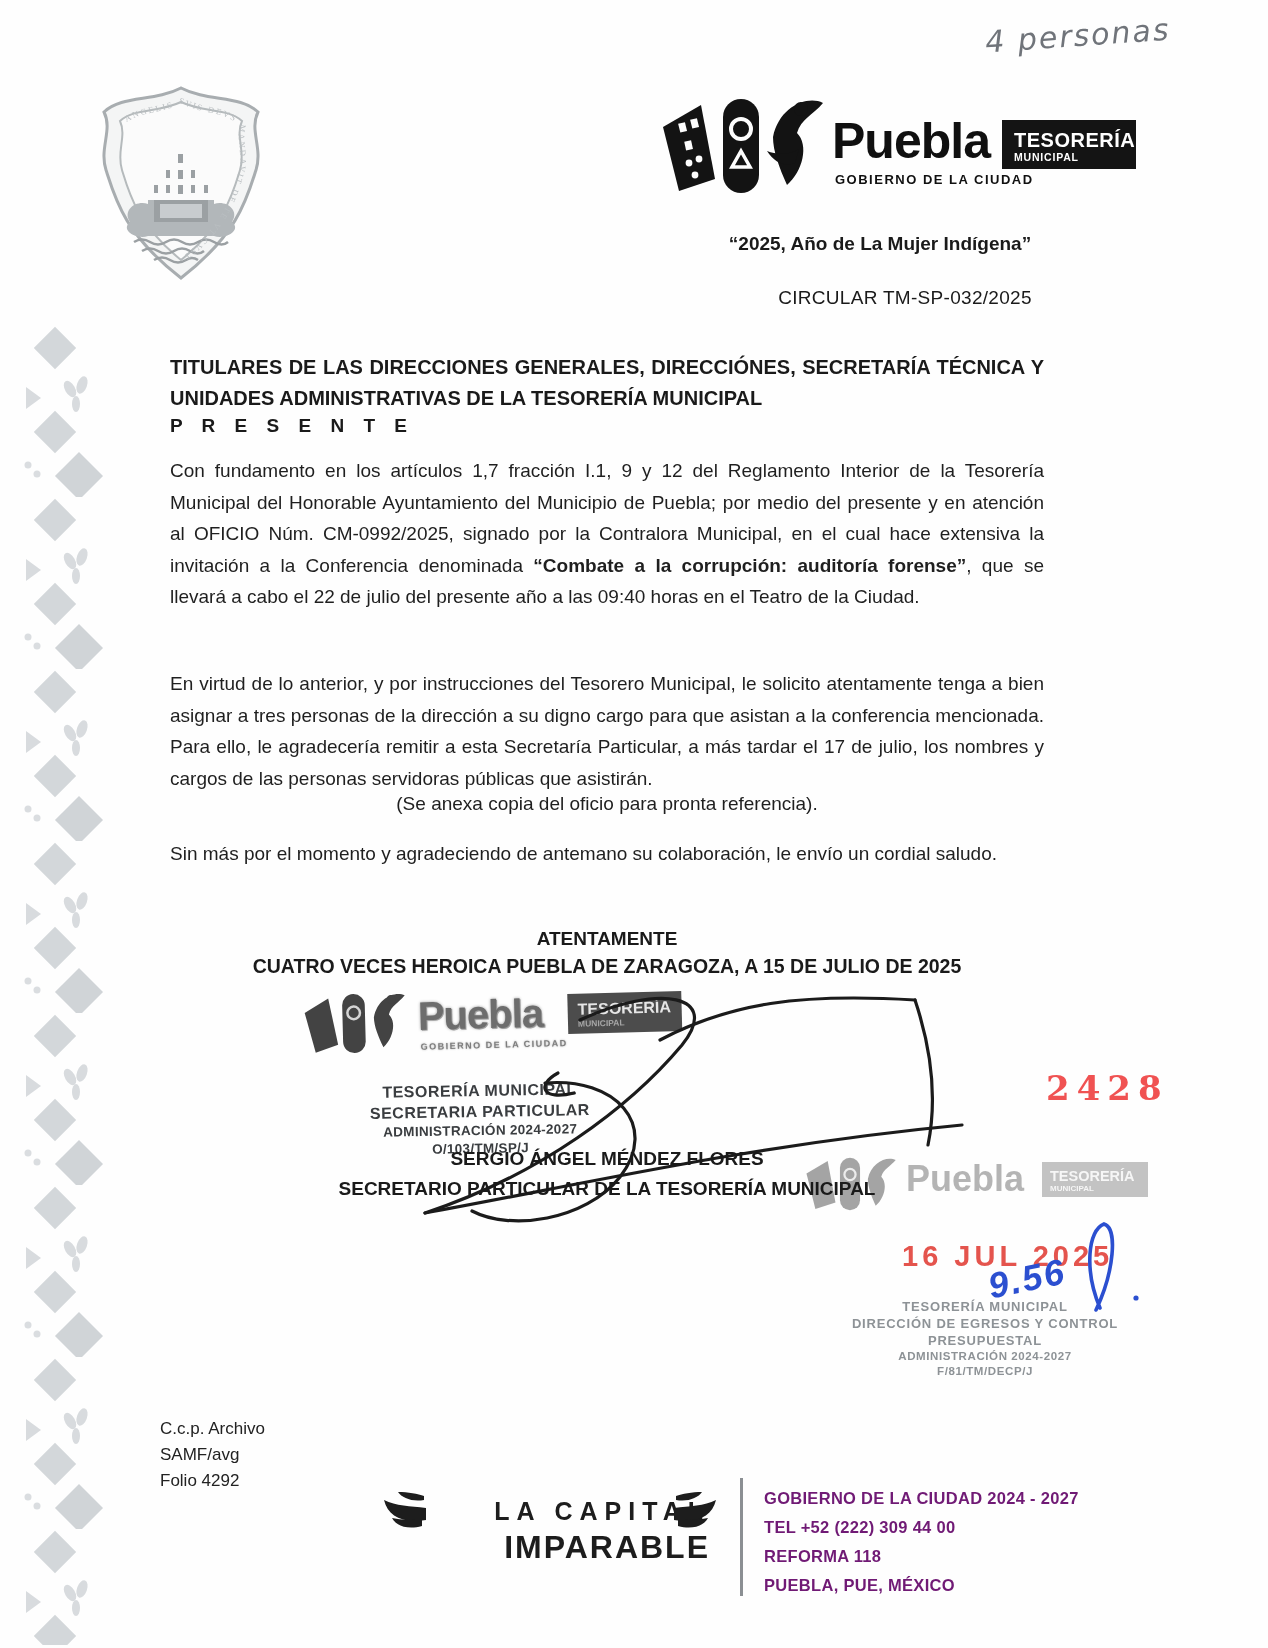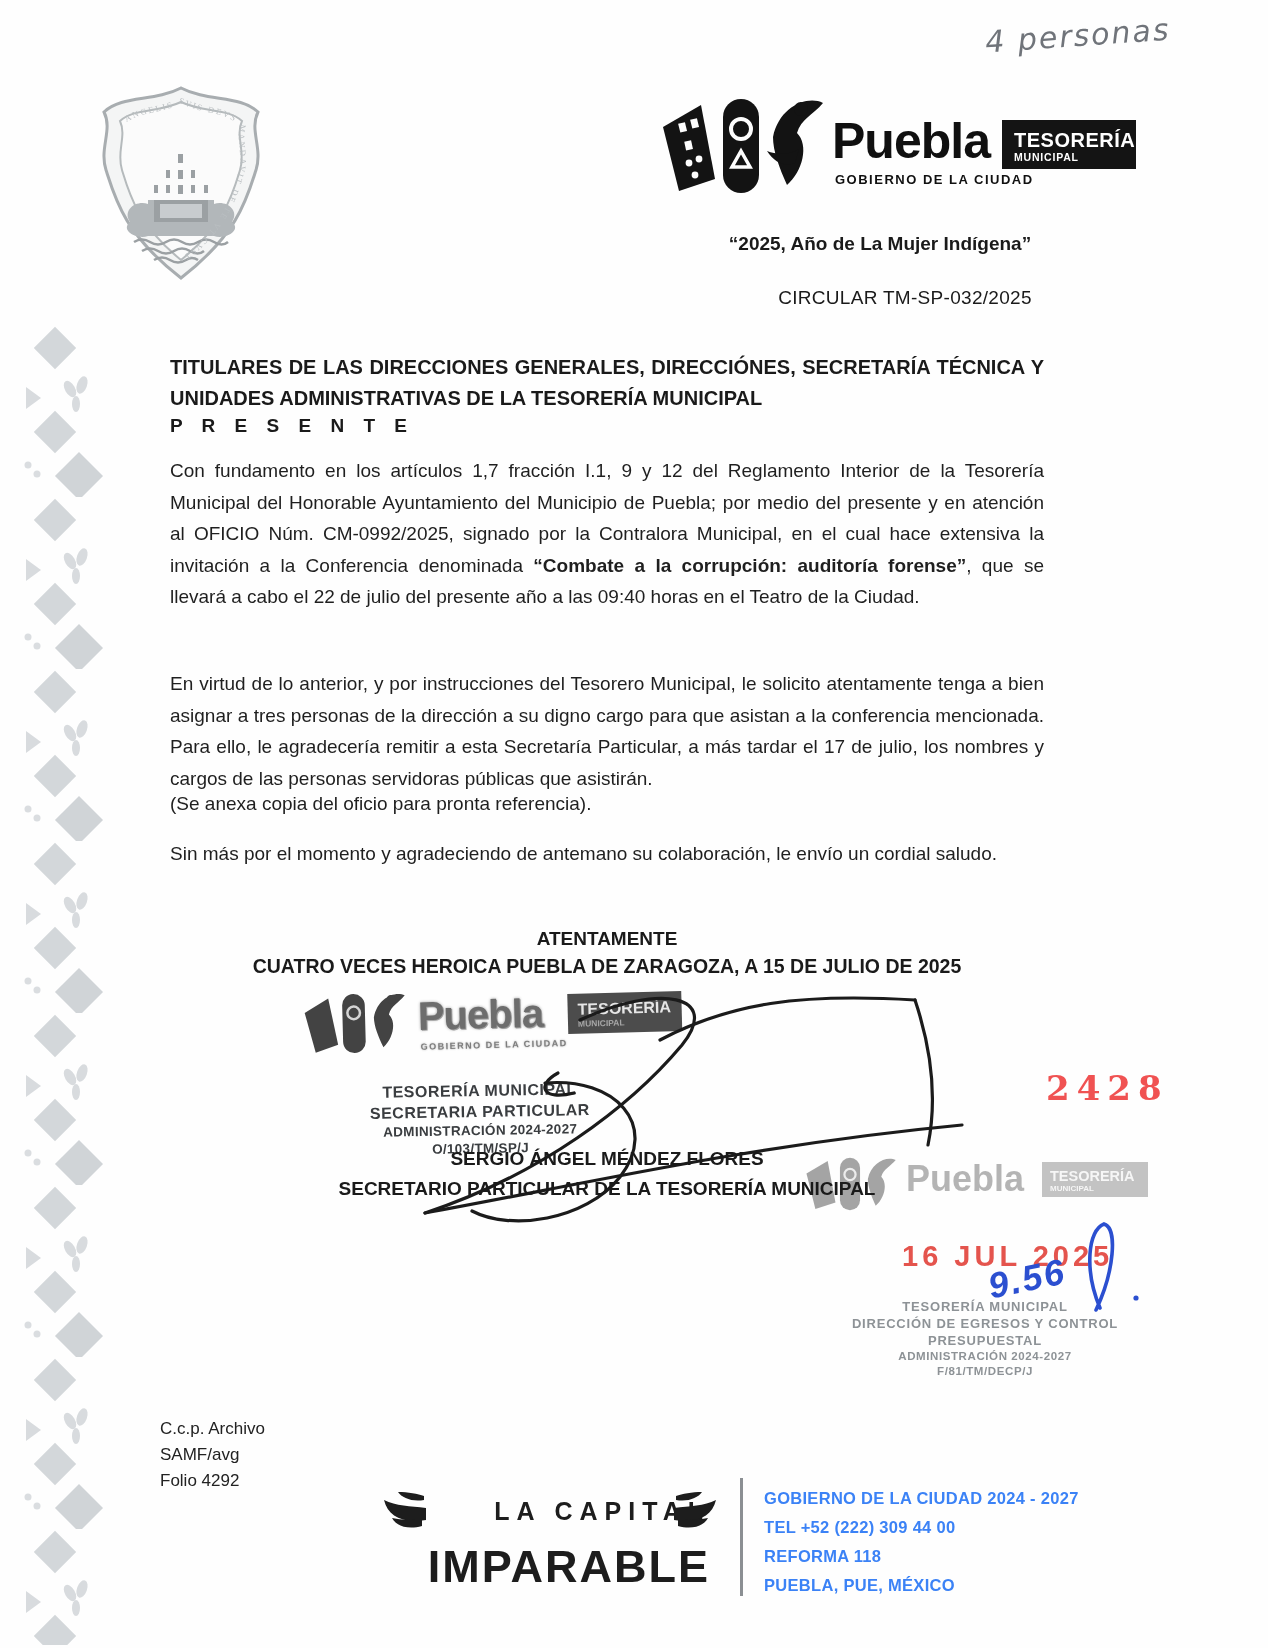--- a/index.html
+++ b/index.html
@@ -30,22 +30,22 @@
              color:#ef4444;letter-spacing:7px;opacity:.92;}
   .red-date{font-size:29px;font-weight:bold;color:#e2423a;letter-spacing:4px;opacity:.9;}
   .blue-time{font-size:36px;color:#2b4fd0;font-style:italic;font-weight:bold;
              transform:rotate(-12deg);letter-spacing:2px;}
   .gray-stamp{font-weight:bold;color:#8d9296;text-align:center;}
   .gray-stamp .g1{font-size:13px;line-height:17px;letter-spacing:.8px;}
   .gray-stamp .g2{font-size:11.5px;line-height:15px;letter-spacing:.6px;}
   .cc{font-size:17px;line-height:26px;color:#222;}
   .foot-logo{color:#1d1d1d;text-align:right;}
   .foot-logo .f1{font-size:25px;font-weight:800;letter-spacing:7px;line-height:26px;}
-  .foot-logo .f2{font-size:45px;font-weight:800;letter-spacing:2px;line-height:46px;margin-top:20px;}
-  .contact{font-size:16.5px;line-height:29px;color:#3b82f6;font-weight:bold;letter-spacing:.3px;}
+  .foot-logo .f2{font-size:32px;font-weight:800;letter-spacing:2px;line-height:46px;}
+  .contact{font-size:16.5px;line-height:29px;color:#701a75;font-weight:bold;letter-spacing:.3px;}
   .divider{width:2.5px;background:#8b8f93;}
   .faint{opacity:.5;filter:grayscale(1);}
 </style>
 </head>
 <body>
 
 <div class="page">
 
   <svg class="abs" style="left:18px;top:325px;" width="95" height="1320">
     <defs>
@@ -121,21 +121,21 @@
   <div class="abs slogan center" style="left:690px;top:233px;width:380px;">“2025, Año de La Mujer Indígena”</div>
   <div class="abs circular center" style="left:740px;top:287px;width:330px;">CIRCULAR TM-SP-032/2025</div>
 
   <div class="abs recipient" style="left:170px;top:352px;width:874px;">TITULARES DE LAS DIRECCIONES GENERALES, DIRECCIÓNES, SECRETARÍA TÉCNICA Y UNIDADES ADMINISTRATIVAS DE LA TESORERÍA MUNICIPAL</div>
   <div class="abs presente" style="left:170px;top:415px;">P R E S E N T E</div>
 
   <div class="abs body-text" style="left:170px;top:455px;width:874px;">
     <span>Con fundamento en los artículos 1,7 fracción I.1, 9 y 12 del Reglamento Interior de la Tesorería Municipal del Honorable Ayuntamiento del Municipio de Puebla; por medio del presente y en atención al OFICIO Núm. CM-0992/2025, signado por la Contralora Municipal, en el cual hace extensiva la invitación a la Conferencia denominada </span><b>“Combate a la corrupción: auditoría forense”</b><span>, que se llevará a cabo el 22 de julio del presente año a las 09:40 horas en el Teatro de la Ciudad.</span>
   </div>
   <div class="abs body-text" style="left:170px;top:668px;width:874px;">En virtud de lo anterior, y por instrucciones del Tesorero Municipal, le solicito atentamente tenga a bien asignar a tres personas de la dirección a su digno cargo para que asistan a la conferencia mencionada. Para ello, le agradecería remitir a esta Secretaría Particular, a más tardar el 17 de julio, los nombres y cargos de las personas servidoras públicas que asistirán.</div>
-  <div class="abs body-text" style="left:170px;top:788px;width:874px;text-align:left;">(Se anexa copia del oficio para pronta referencia).</div>
+  <div class="abs body-text" style="left:170px;top:788px;width:874px;text-align:center;">(Se anexa copia del oficio para pronta referencia).</div>
   <div class="abs body-text" style="left:170px;top:838px;width:874px;">Sin más por el momento y agradeciendo de antemano su colaboración, le envío un cordial saludo.</div>
 
   <div class="abs bold center" style="left:170px;top:928px;width:874px;font-size:19px;">ATENTAMENTE</div>
   <div class="abs bold center" style="left:150px;top:955px;width:914px;font-size:19.5px;">CUATRO VECES HEROICA PUEBLA DE ZARAGOZA, A 15 DE JULIO DE 2025</div>
 
   <div class="abs stamp-ink" style="left:300px;top:978px;width:380px;height:92px;">
     <svg class="abs" style="left:0;top:0;" width="108" height="84" viewBox="0 0 172 106">
       <path d="M8 34 L46 12 L60 86 L24 98 Z" fill="#2a2a2a"></path>
       <rect x="68" y="6" width="36" height="94" rx="18" fill="#2a2a2a"></rect>
       <circle cx="86" cy="36" r="10" fill="none" stroke="#cfcfcf" stroke-width="4"></circle>

